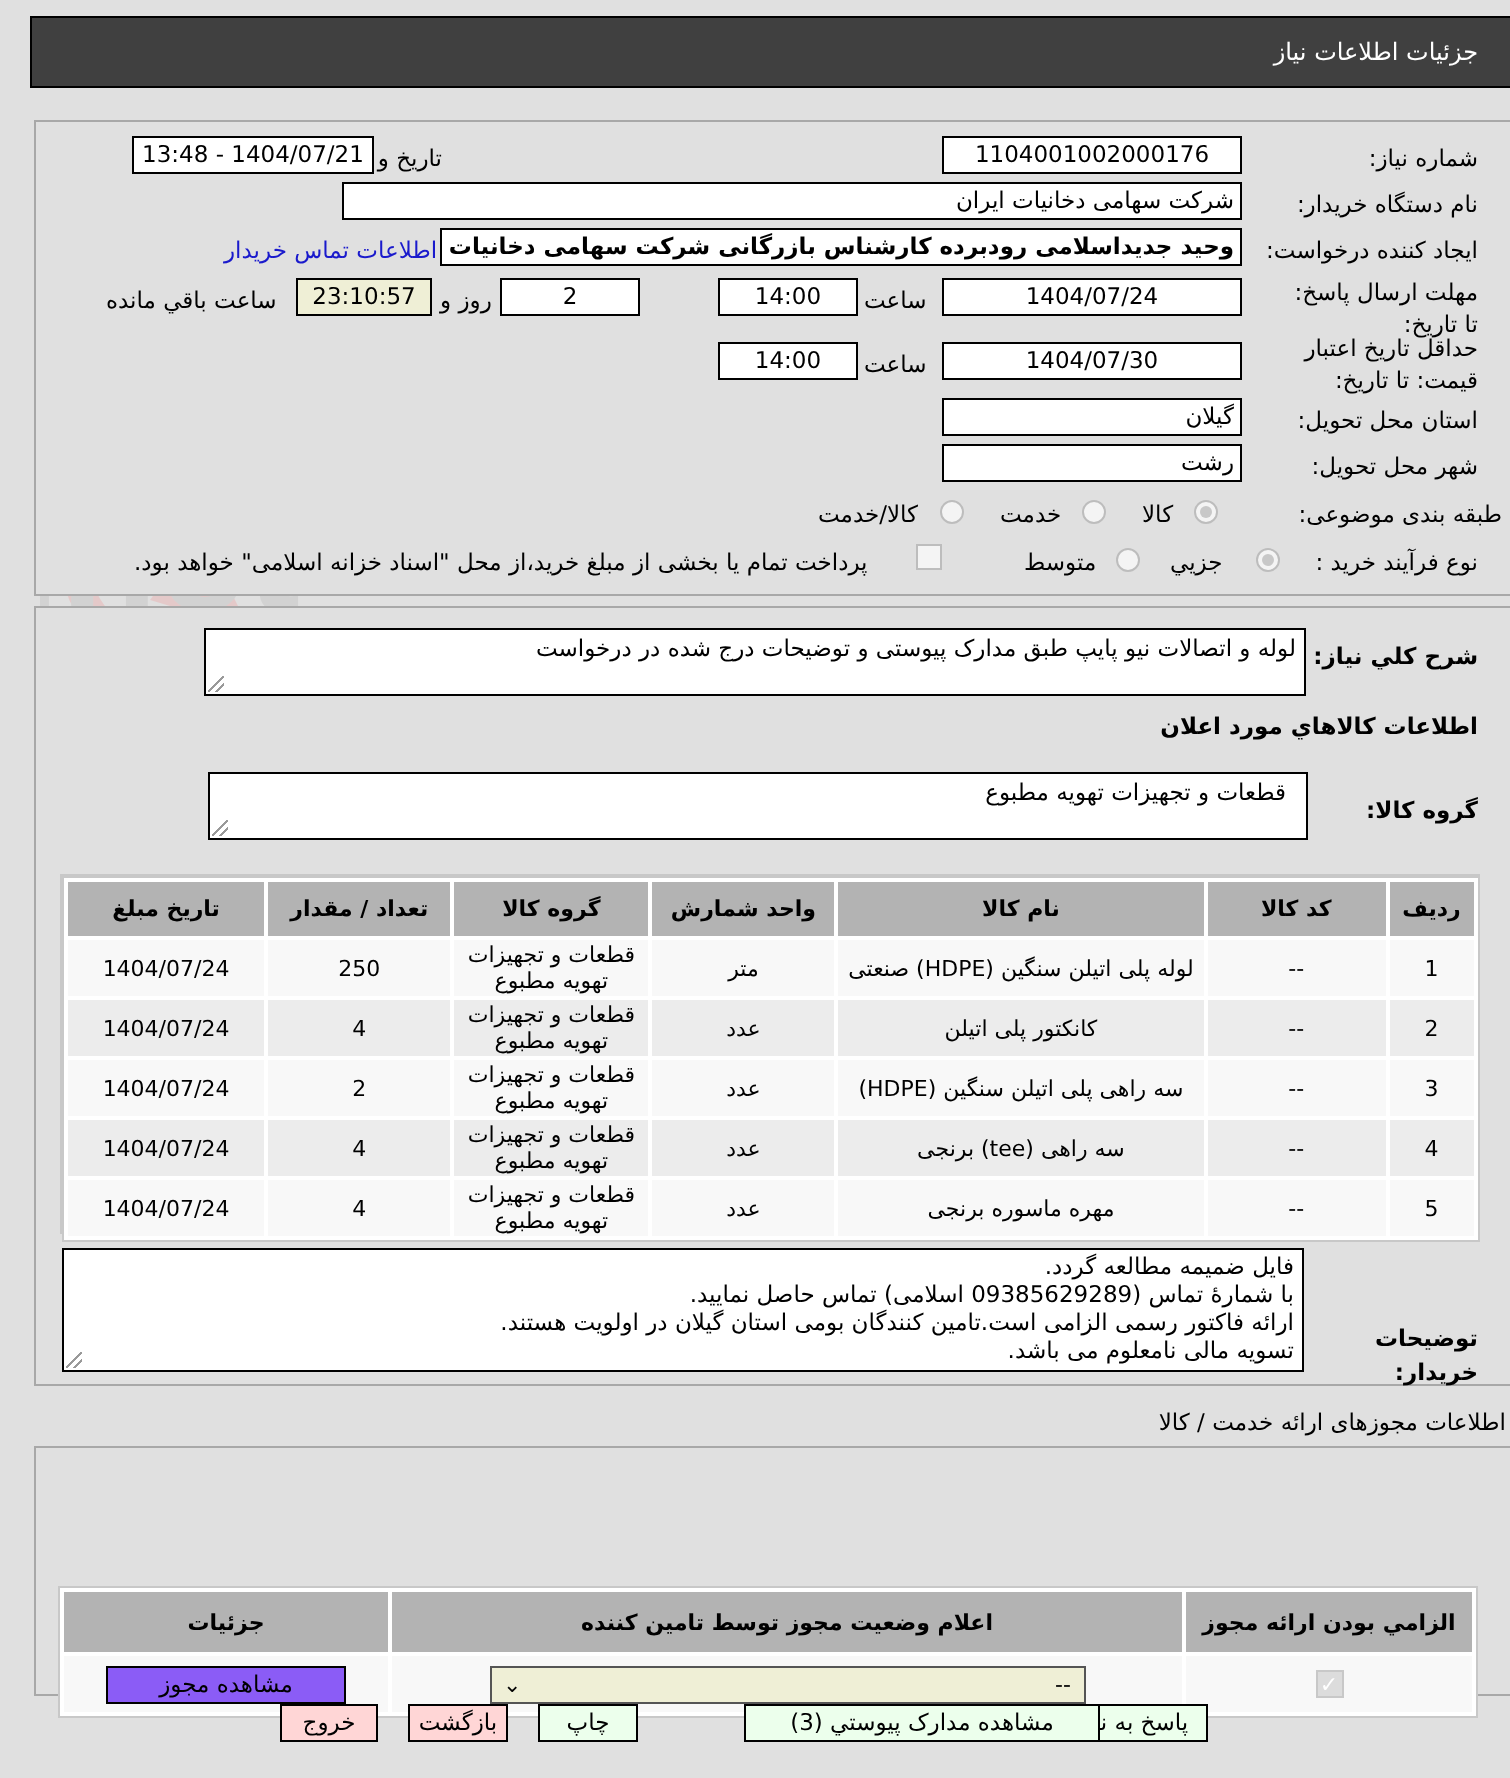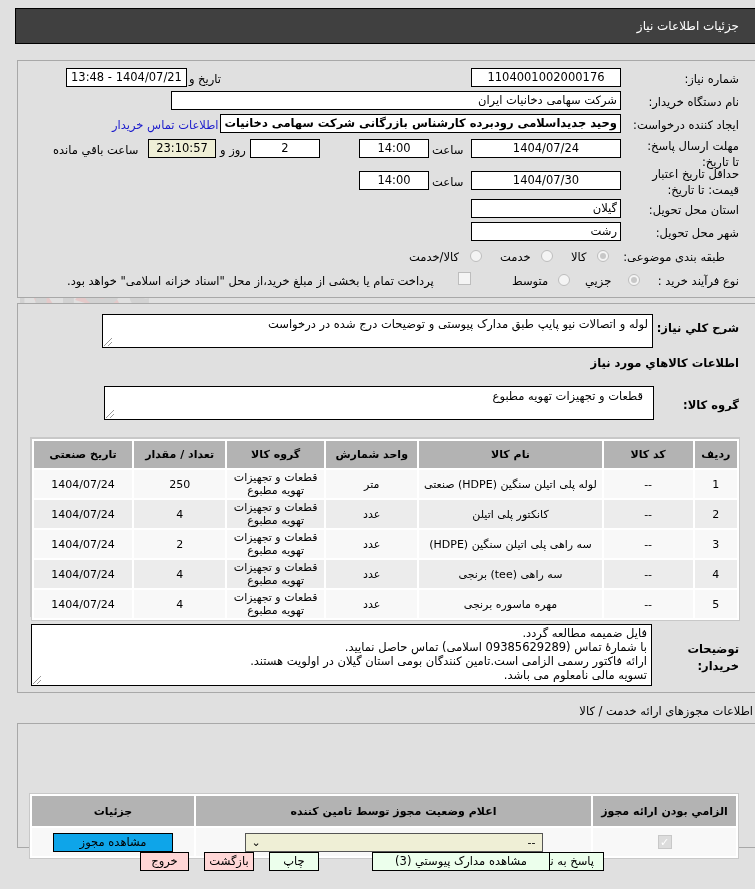--- a/index.html
+++ b/index.html
@@ -51,21 +51,21 @@
     font-size: 11px; text-align: center; height: 28px; line-height: 13px; padding: 0 3px;
   }
   table.grid tr:nth-child(odd) td { background: #f8f8f8; }
   table.grid tr:nth-child(even) td { background: #ececec; }
   .btn {
     border: 1px solid #000; height: 19px; line-height: 17px; text-align: center;
     font-size: 11.5px; white-space: nowrap; cursor: pointer;
   }
   .btn.green { background: #ecffec; }
   .btn.pink { background: #ffd6d6; }
-  .btn.beige { background: #0ea5e9; }
+  .btn.beige { background: #8b5cf6; }
   .select {
     background: #efefd6; border: 1px solid #555; height: 19px;
     font-size: 11px; line-height: 17px; padding: 0 6px;
   }
   .watermark { left: 20px; top: 225px; width: 640px; height: 100px; opacity: 0.55; pointer-events: none; }
 </style>
 </head>
 <body>
 
 <div class="abs header">
@@ -105,21 +105,21 @@
 <div class="abs box center" style="left:471px; top:171px; width:150px;">1404/07/30</div>
 <span class="abs lbl" style="left:432px; top:175px;">ساعت</span>
 <div class="abs box center" style="left:359px; top:171px; width:70px;">14:00</div>
 
 <span class="abs lbl" style="right:16px; top:203px;">استان محل تحویل:</span>
 <div class="abs box right" style="left:471px; top:199px; width:150px;">گیلان</div>
 
 <span class="abs lbl" style="right:16px; top:226px;">شهر محل تحویل:</span>
 <div class="abs box right" style="left:471px; top:222px; width:150px;">رشت</div>
 
-<span class="abs lbl" style="right:30px; top:250px;">طبقه بندی موضوعی:</span>
+<span class="abs lbl" style="right:4px; top:250px;">طبقه بندی موضوعی:</span>
 <div class="abs radio on" style="left:597px; top:250px;"></div>
 <span class="abs lbl" style="left:571px; top:250px;">کالا</span>
 <div class="abs radio" style="left:541px; top:250px;"></div>
 <span class="abs lbl" style="left:500px; top:250px;">خدمت</span>
 <div class="abs radio" style="left:470px; top:250px;"></div>
 <span class="abs lbl" style="left:409px; top:250px;">کالا/خدمت</span>
 
 <span class="abs lbl" style="right:16px; top:274px;">نوع فرآیند خرید :</span>
 <div class="abs radio on" style="left:628px; top:274px;"></div>
 <span class="abs lbl" style="left:585px; top:274px;">جزیي</span>
@@ -129,39 +129,39 @@
 <span class="abs lbl" style="left:67px; top:274px;">پرداخت تمام یا بخشی از مبلغ خرید،از محل "اسناد خزانه اسلامی" خواهد بود.</span>
 
 <div class="abs panel" style="left:17px; top:303px; width:738px; height:390px;"></div>
 
 <span class="abs lbl bold" style="right:16px; top:321px;">شرح کلي نیاز:</span>
 <div class="abs textarea right" style="left:102px; top:314px; width:551px; height:34px;">
   <span>لوله و اتصالات نیو پایپ طبق مدارک پیوستی و توضیحات درج شده در درخواست</span>
   <span class="resize"></span>
 </div>
 
-<span class="abs lbl bold" style="right:16px; top:356px;">اطلاعات کالاهاي مورد نیاز</span>
+<span class="abs lbl bold" style="right:16px; top:356px;">اطلاعات کالاهاي مورد اعلان</span>
 
 <span class="abs lbl bold" style="right:16px; top:398px;">گروه کالا:</span>
 <div class="abs textarea right" style="left:104px; top:386px; width:550px; height:34px; padding-right:10px;">
   <span>قطعات و تجهیزات تهویه مطبوع</span>
   <span class="resize"></span>
 </div>
 
 <div class="abs" style="left:30px; top:437px; width:710px; height:180px; border:1px solid #c8c8c8;"></div>
 <table class="abs grid" style="left:31px; top:438px; width:709px;">
   <thead>
     <tr>
       <th style="width:24px;">ردیف</th>
       <th style="width:78px;">کد کالا</th>
       <th style="width:160px;">نام کالا</th>
       <th style="width:80px;">واحد شمارش</th>
       <th style="width:85px;">گروه کالا</th>
       <th style="width:80px;">تعداد / مقدار</th>
-      <th style="width:86px;">تاریخ صنعتی</th>
+      <th style="width:86px;">تاریخ مبلغ</th>
     </tr>
   </thead>
   <tbody>
     <tr>
       <td>1</td>
       <td>--</td>
       <td>لوله پلی اتیلن سنگین (HDPE) صنعتی</td>
       <td>متر</td>
       <td>قطعات و تجهیزات تهویه مطبوع</td>
       <td>250</td>
@@ -199,21 +199,21 @@
       <td>--</td>
       <td>مهره ماسوره برنجی</td>
       <td>عدد</td>
       <td>قطعات و تجهیزات تهویه مطبوع</td>
       <td>4</td>
       <td>1404/07/24</td>
     </tr>
   </tbody>
 </table>
 
-<span class="abs lbl bold" style="right:16px; top:641px; width:50px; white-space:normal; line-height:17px;text-align:right;">توضیحات خریدار:</span>
+<span class="abs lbl bold" style="right:16px; top:661px; width:50px; white-space:normal; line-height:17px;text-align:right;">توضیحات خریدار:</span>
 <div class="abs textarea right" style="left:31px; top:624px; width:621px; height:62px; line-height:14px; padding-top:1px;">
   <div>فایل ضمیمه مطالعه گردد.</div>
   <div>با شمارهٔ تماس (09385629289 اسلامی) تماس حاصل نمایید.</div>
   <div>ارائه فاکتور رسمی الزامی است.تامین کنندگان بومی استان گیلان در اولویت هستند.</div>
   <div>تسویه مالی نامعلوم می باشد.</div>
   <span class="resize"></span>
 </div>
 
 <span class="abs lbl" style="right:2px; top:704px;">اطلاعات مجوزهای ارائه خدمت / کالا</span>
 <div class="abs panel" style="left:17px; top:723px; width:738px; height:125px;"></div>

